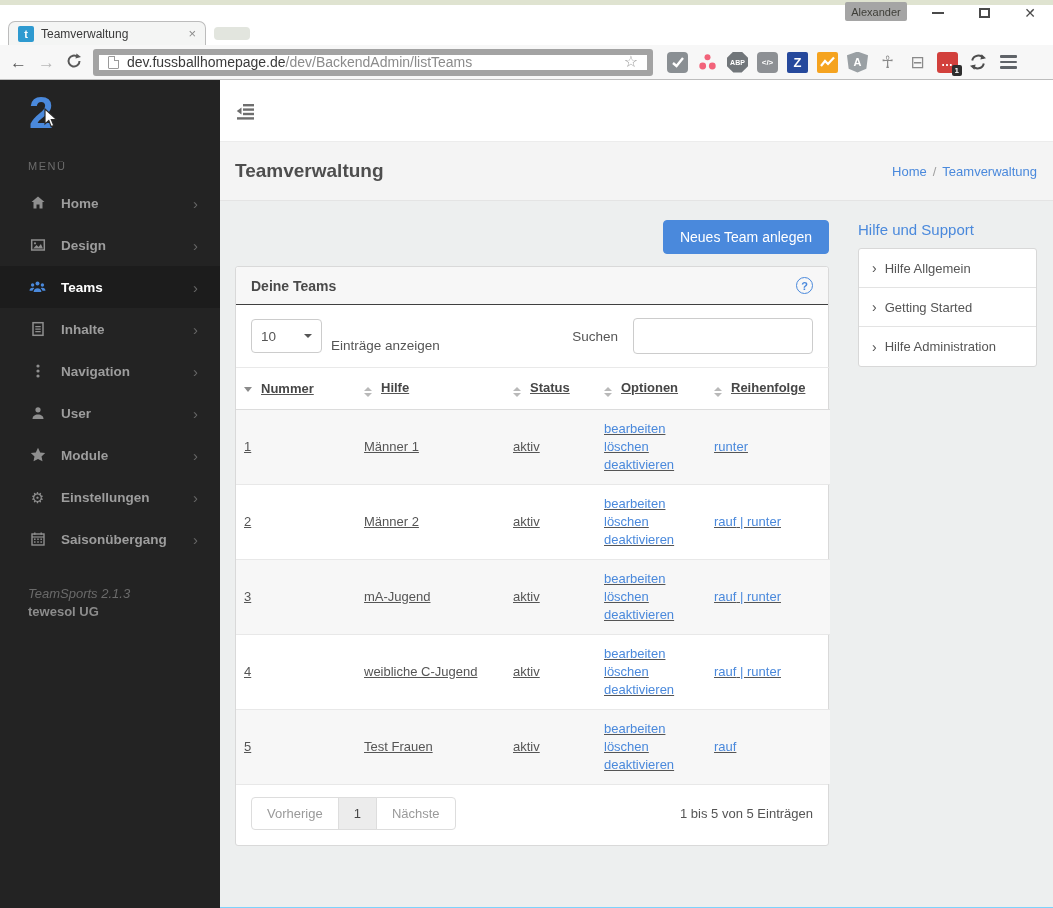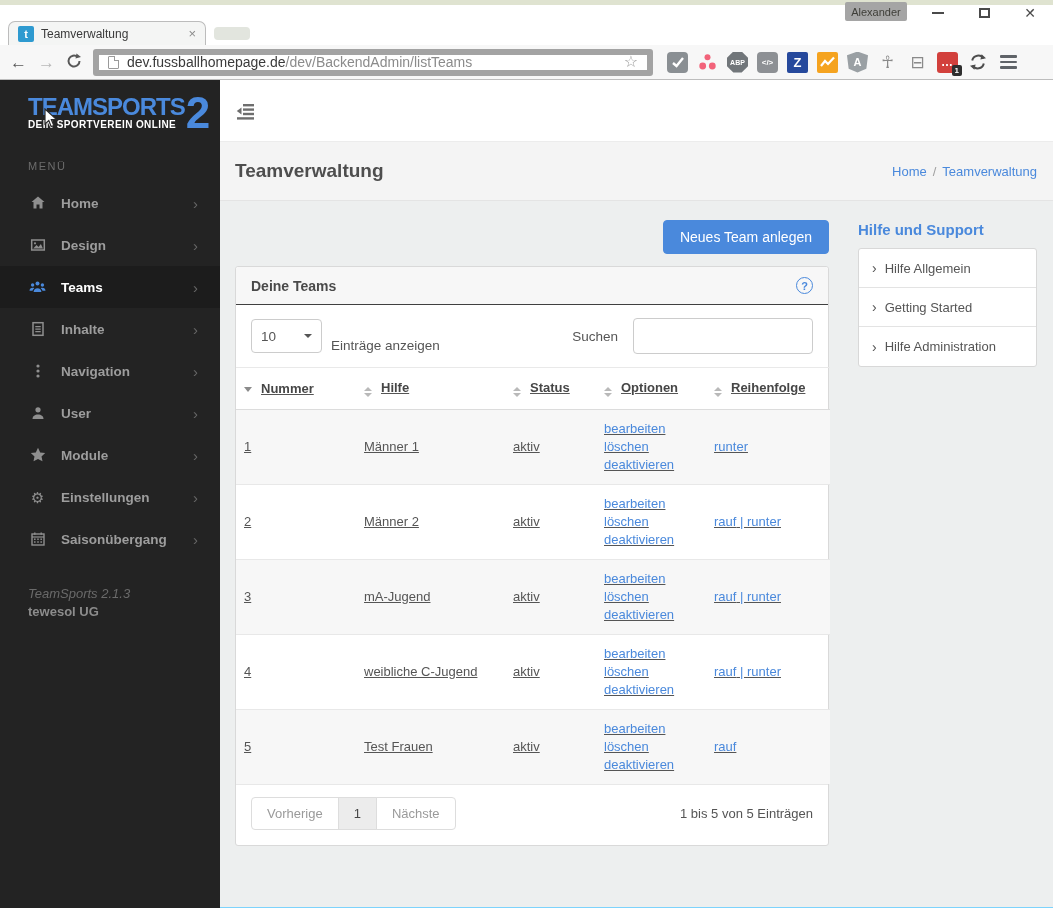--- a/index.html
+++ b/index.html
@@ -136,21 +136,21 @@
   .panel-footer { display:flex; align-items:center; justify-content:space-between; padding:12px 15px 15px 15px;
                   border-top:1px solid #e8e8e8; }
   .pager { display:inline-flex; }
   .pg { padding:8px 15px; border:1px solid #ddd; font-size:13px; color:#9a9a9a; background:#fff; margin-left:-1px; text-decoration:none; }
   .pg.prev { border-radius:4px 0 0 4px; margin-left:0; }
   .pg.next { border-radius:0 4px 4px 0; }
   .pg.cur { background:#ececec; color:#474747; }
   .pg-info { font-size:13px; color:#555; }
 
   .col-help { position:absolute; left:638px; top:0; width:179px; }
-  .help-title { margin-top:20px; color:#4a89dc; font-size:15px; font-weight:bold; }
+  .help-title { margin-top:20px; color:#4a89dc; font-size:15px; font-weight:normal; }
   .help-list { margin-top:10px; background:#fff; border:1px solid #d8d8d8; border-radius:3px; }
   .help-item { height:39px; display:flex; align-items:center; padding:0 13px; font-size:13px; color:#555;
                border-bottom:1px solid #e3e3e3; }
   .help-item:last-child { border-bottom:none; }
   .help-item .hch { margin-right:8px; color:#555; font-size:14px; }
 
   .cursor { position:absolute; left:44px; top:108px; z-index:50; pointer-events:none; }
 </style>
 </head>
 <body>
@@ -247,24 +247,20 @@
           <i></i>
           <i></i>
         </span>
     </div>
   </div>
 
   <div class="app">
 
     <aside class="sidebar">
       <div class="logo">
-        <div>
-          <div class="logo-title">TEAMSPORTS</div>
-          <div class="logo-sub">DEIN SPORTVEREIN ONLINE</div>
-        </div>
         <div class="logo-2">2</div>
       </div>
       <div class="menu-label">MENÜ</div>
 
       <div class="nav-item">
         <span class="ic">
             <svg width="16" height="16" viewBox="0 0 16 16" fill="currentColor">
               <path d="M8 1.5 14.5 7h-2v6.5h-3v-4h-3v4h-3V7h-2z"></path>
             </svg>
           </span>

